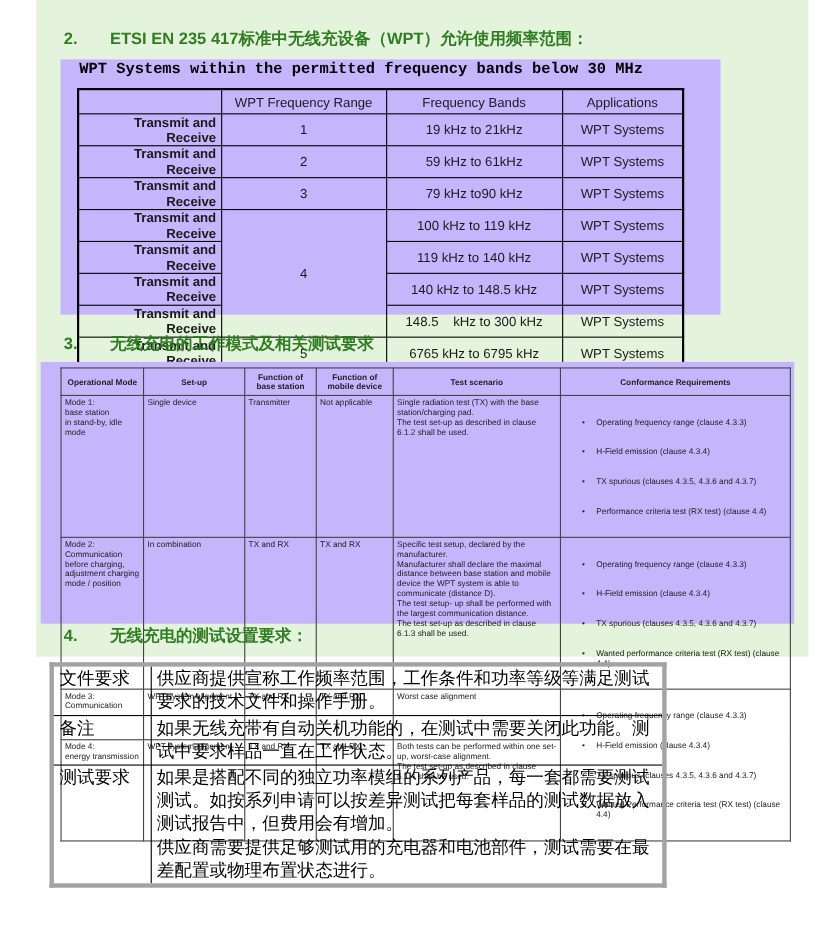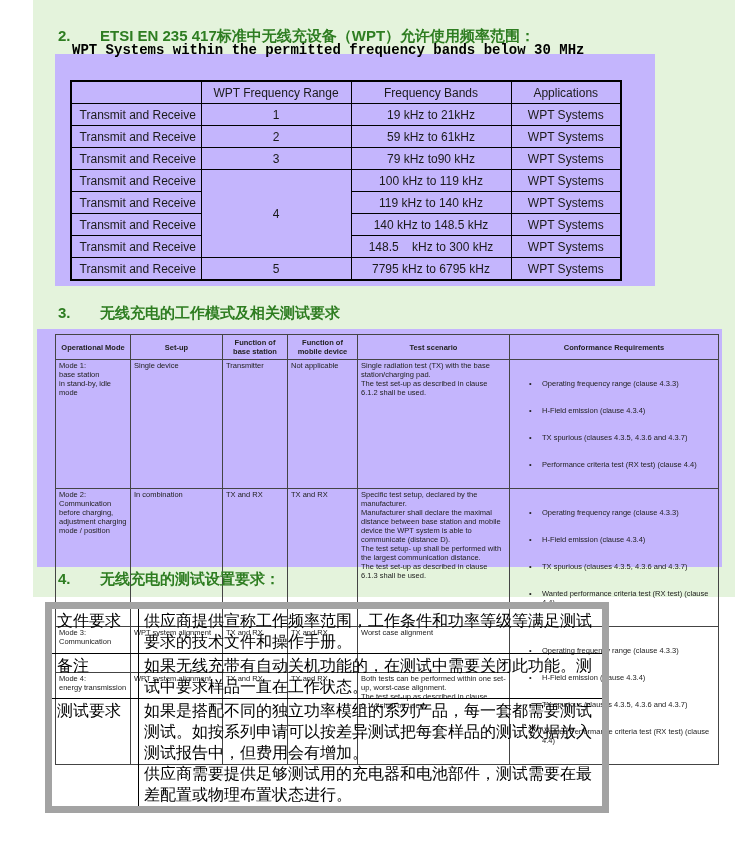--- a/index.html
+++ b/index.html
@@ -7,39 +7,39 @@
   .page{position:relative;width:743px;height:849px;background:#ffffff;overflow:hidden;}
   .green-bg{position:absolute;left:33px;top:0;width:702px;height:597px;background:#e4f3dc;}
 
   .sec-heading{position:absolute;left:58px;display:flex;color:#2e7d21;font-weight:bold;font-size:15px;line-height:18px;}
   .sec-num{width:42px;flex:none;}
 
   .white-box{position:absolute;background:#c4b5fd;}
   .box1{left:55px;top:54px;width:600px;height:232px;}
   .box2{left:37px;top:329px;width:685px;height:238px;}
 
-  .tbl-title{position:absolute;left:72px;top:42px;font-family:"Liberation Mono",monospace;font-weight:bold;font-size:14px;letter-spacing:0;color:#000;}
+  .tbl-title{position:absolute;left:72px;top:55px;font-family:"Liberation Mono",monospace;font-weight:bold;font-size:14px;letter-spacing:0;color:#000;}
 
   table{border-collapse:collapse;}
   
   .freq-table{position:absolute;left:70px;top:80px;width:550px;border:2px solid #000;font-size:12px;color:#1a1a1a;table-layout:fixed;}
   .freq-table td,.freq-table th{border:1px solid #000;height:21px;padding:0 4px;font-weight:normal;white-space:pre-wrap;overflow:hidden;}
-  .freq-table .c-device{text-align:center;padding-left:7px;}
+  .freq-table .c-device{text-align:right;padding-left:7px;font-weight:bold;}
   .freq-table .c-range,.freq-table .c-band,.freq-table .c-app{text-align:center;}
   .freq-table .range-span{vertical-align:middle;text-align:center;}
 
   
   .mode-table{position:absolute;left:18px;top:5px;width:663px;border:1px solid #444;font-size:7.5px;line-height:9px;color:#222;table-layout:fixed;}
   .mode-table td,.mode-table th{border:1px solid #444;vertical-align:top;padding:1px 3px;white-space:pre-wrap;overflow:hidden;}
   .mode-table th{font-weight:bold;text-align:center;vertical-align:middle;height:22px;}
   .bullet{display:flex;padding-left:16px;}
   .bullet::before{content:"\2022";width:13px;flex:none;}
 
   
-  .req-table{position:absolute;left:45px;top:602px;width:557px;border:7px solid #a3a3a3;font-family:"Liberation Serif","DejaVu Serif",serif;font-size:16px;line-height:21px;color:#000;table-layout:fixed;}
+  .req-table{position:absolute;left:45px;top:602px;width:557px;border:4px solid #a3a3a3;font-family:"Liberation Serif","DejaVu Serif",serif;font-size:16px;line-height:21px;color:#000;table-layout:fixed;}
   .req-table td{border:1px solid #000;vertical-align:top;padding:1px 5px;white-space:pre-wrap;overflow:hidden;}
   .req-table .req-label{width:80px;}
 </style>
 </head>
 <body>
 
 <div class="page">
   <div class="green-bg"></div>
 
   <div class="sec-heading" style="top:27px;">
@@ -99,21 +99,21 @@
       <td class="c-app">WPT Systems</td>
     </tr>
     <tr>
       <td class="c-device">Transmit and Receive</td>
       <td class="c-band">148.5    kHz to 300 kHz</td>
       <td class="c-app">WPT Systems</td>
     </tr>
     <tr>
       <td class="c-device">Transmit and Receive</td>
       <td class="c-range">5</td>
-      <td class="c-band">7795 kHz to 6795 kHz</td>
+      <td class="c-band">6765 kHz to 6795 kHz</td>
       <td class="c-app">WPT Systems</td>
     </tr>
   </tbody>
     </table>
 
   <div class="sec-heading" style="top:304px;">
     <span class="sec-num">3.</span>
     <span>无线充电的工作模式及相关测试要求</span>
   </div>
 

